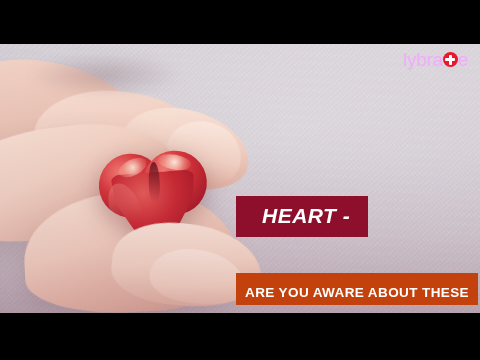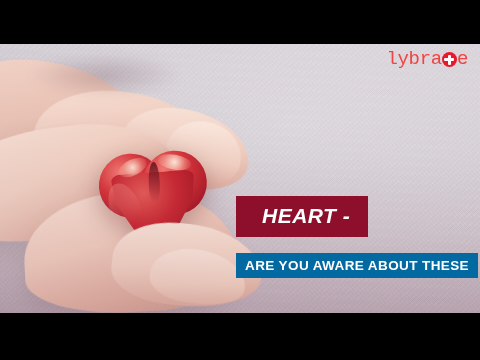--- a/index.html
+++ b/index.html
@@ -260,24 +260,24 @@
   #logo {
     position: absolute;
     right: 12px;
     top: 50px;
     display: flex;
     align-items: center;
     z-index: 30;
     line-height: 1;
   }
   #logo-text-1, #logo-text-2 {
-    font-family: Liberation Mono, monospace;
+    font-family: Liberation Sans, sans-serif;
     font-size: 19px;
     font-weight: 400;
-    color: #ef4444;
+    color: #f0abfc;
     letter-spacing: -0.3px;
   }
   #logo-cross-badge {
     position: relative;
     width: 15px;
     height: 15px;
     border-radius: 50%;
     background: #e8192c;
     margin: 0 0px 0 0px;
     display: inline-block;
@@ -306,34 +306,34 @@
     left: 236px;
     top: 196px;
     z-index: 32;
     display: flex;
     flex-direction: column;
     align-items: flex-start;
   }
   #headline-banner {
     background: #8e0f2b;
     padding: 8px 18px 9px 26px;
-    margin-bottom: 16px;
+    margin-bottom: 36px;
   }
   #headline-banner-text {
     font-family: "Liberation Sans", sans-serif;
     font-weight: 700;
     font-style: italic;
     font-size: 21px;
     letter-spacing: 0.5px;
     color: #ffffff;
     white-space: nowrap;
   }
   .subhead-bar {
-    background: #0369a1;
-    padding: 3px 9px 4px 9px;
+    background: #c2410c;
+    padding: 10px 9px 4px 9px;
     margin-bottom: 2px;
   }
   .subhead-text {
     font-family: "Liberation Sans", sans-serif;
     font-weight: 700;
     font-size: 13.5px;
     letter-spacing: 0.4px;
     color: #ffffff;
     white-space: nowrap;
   }

